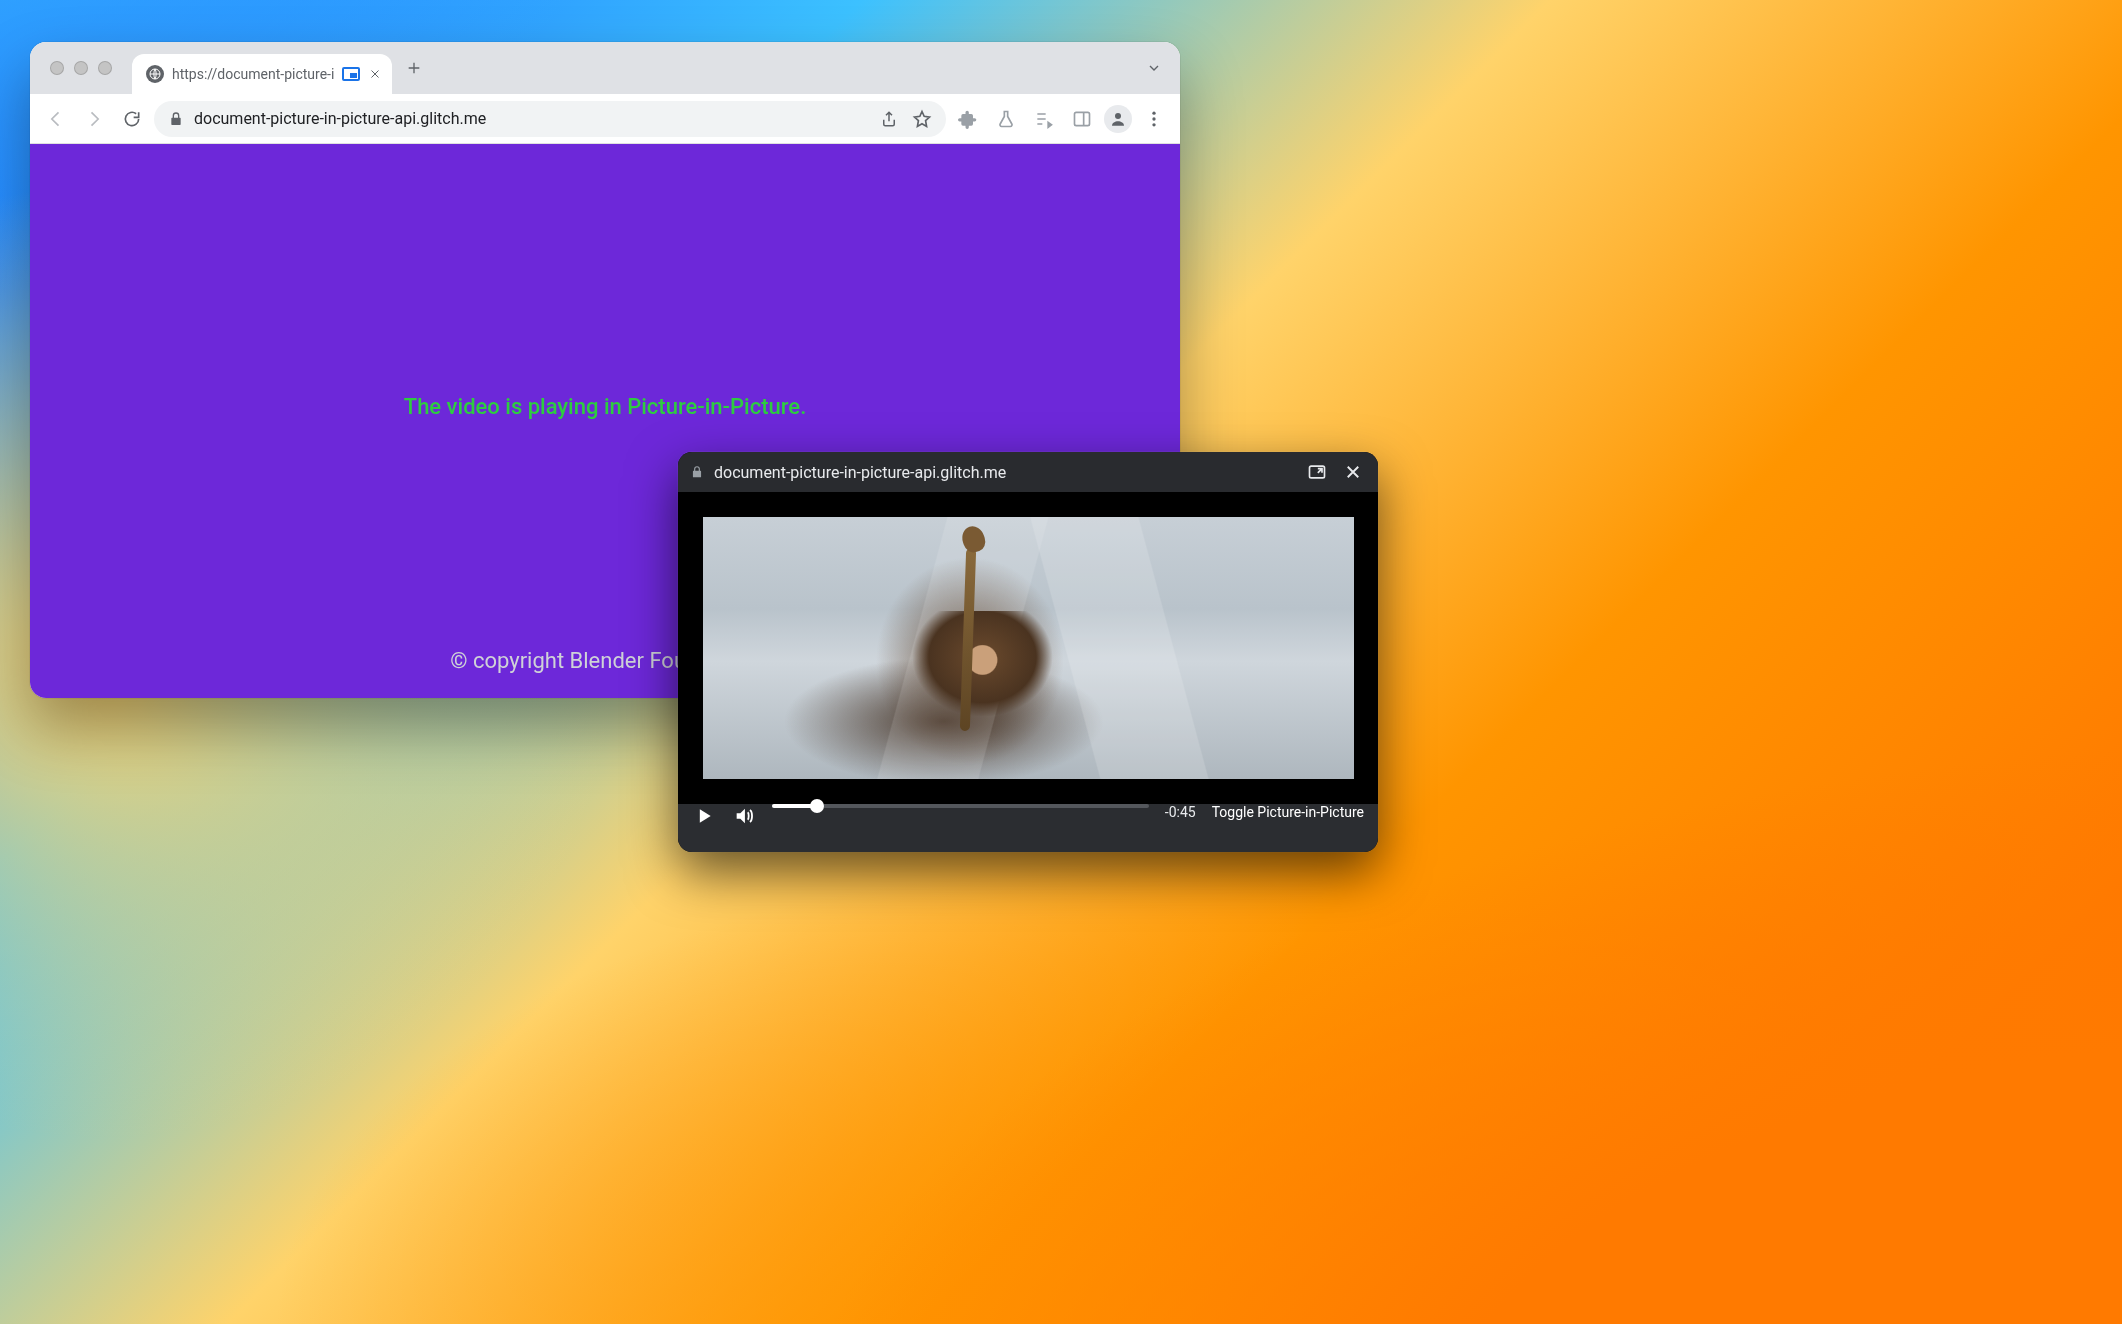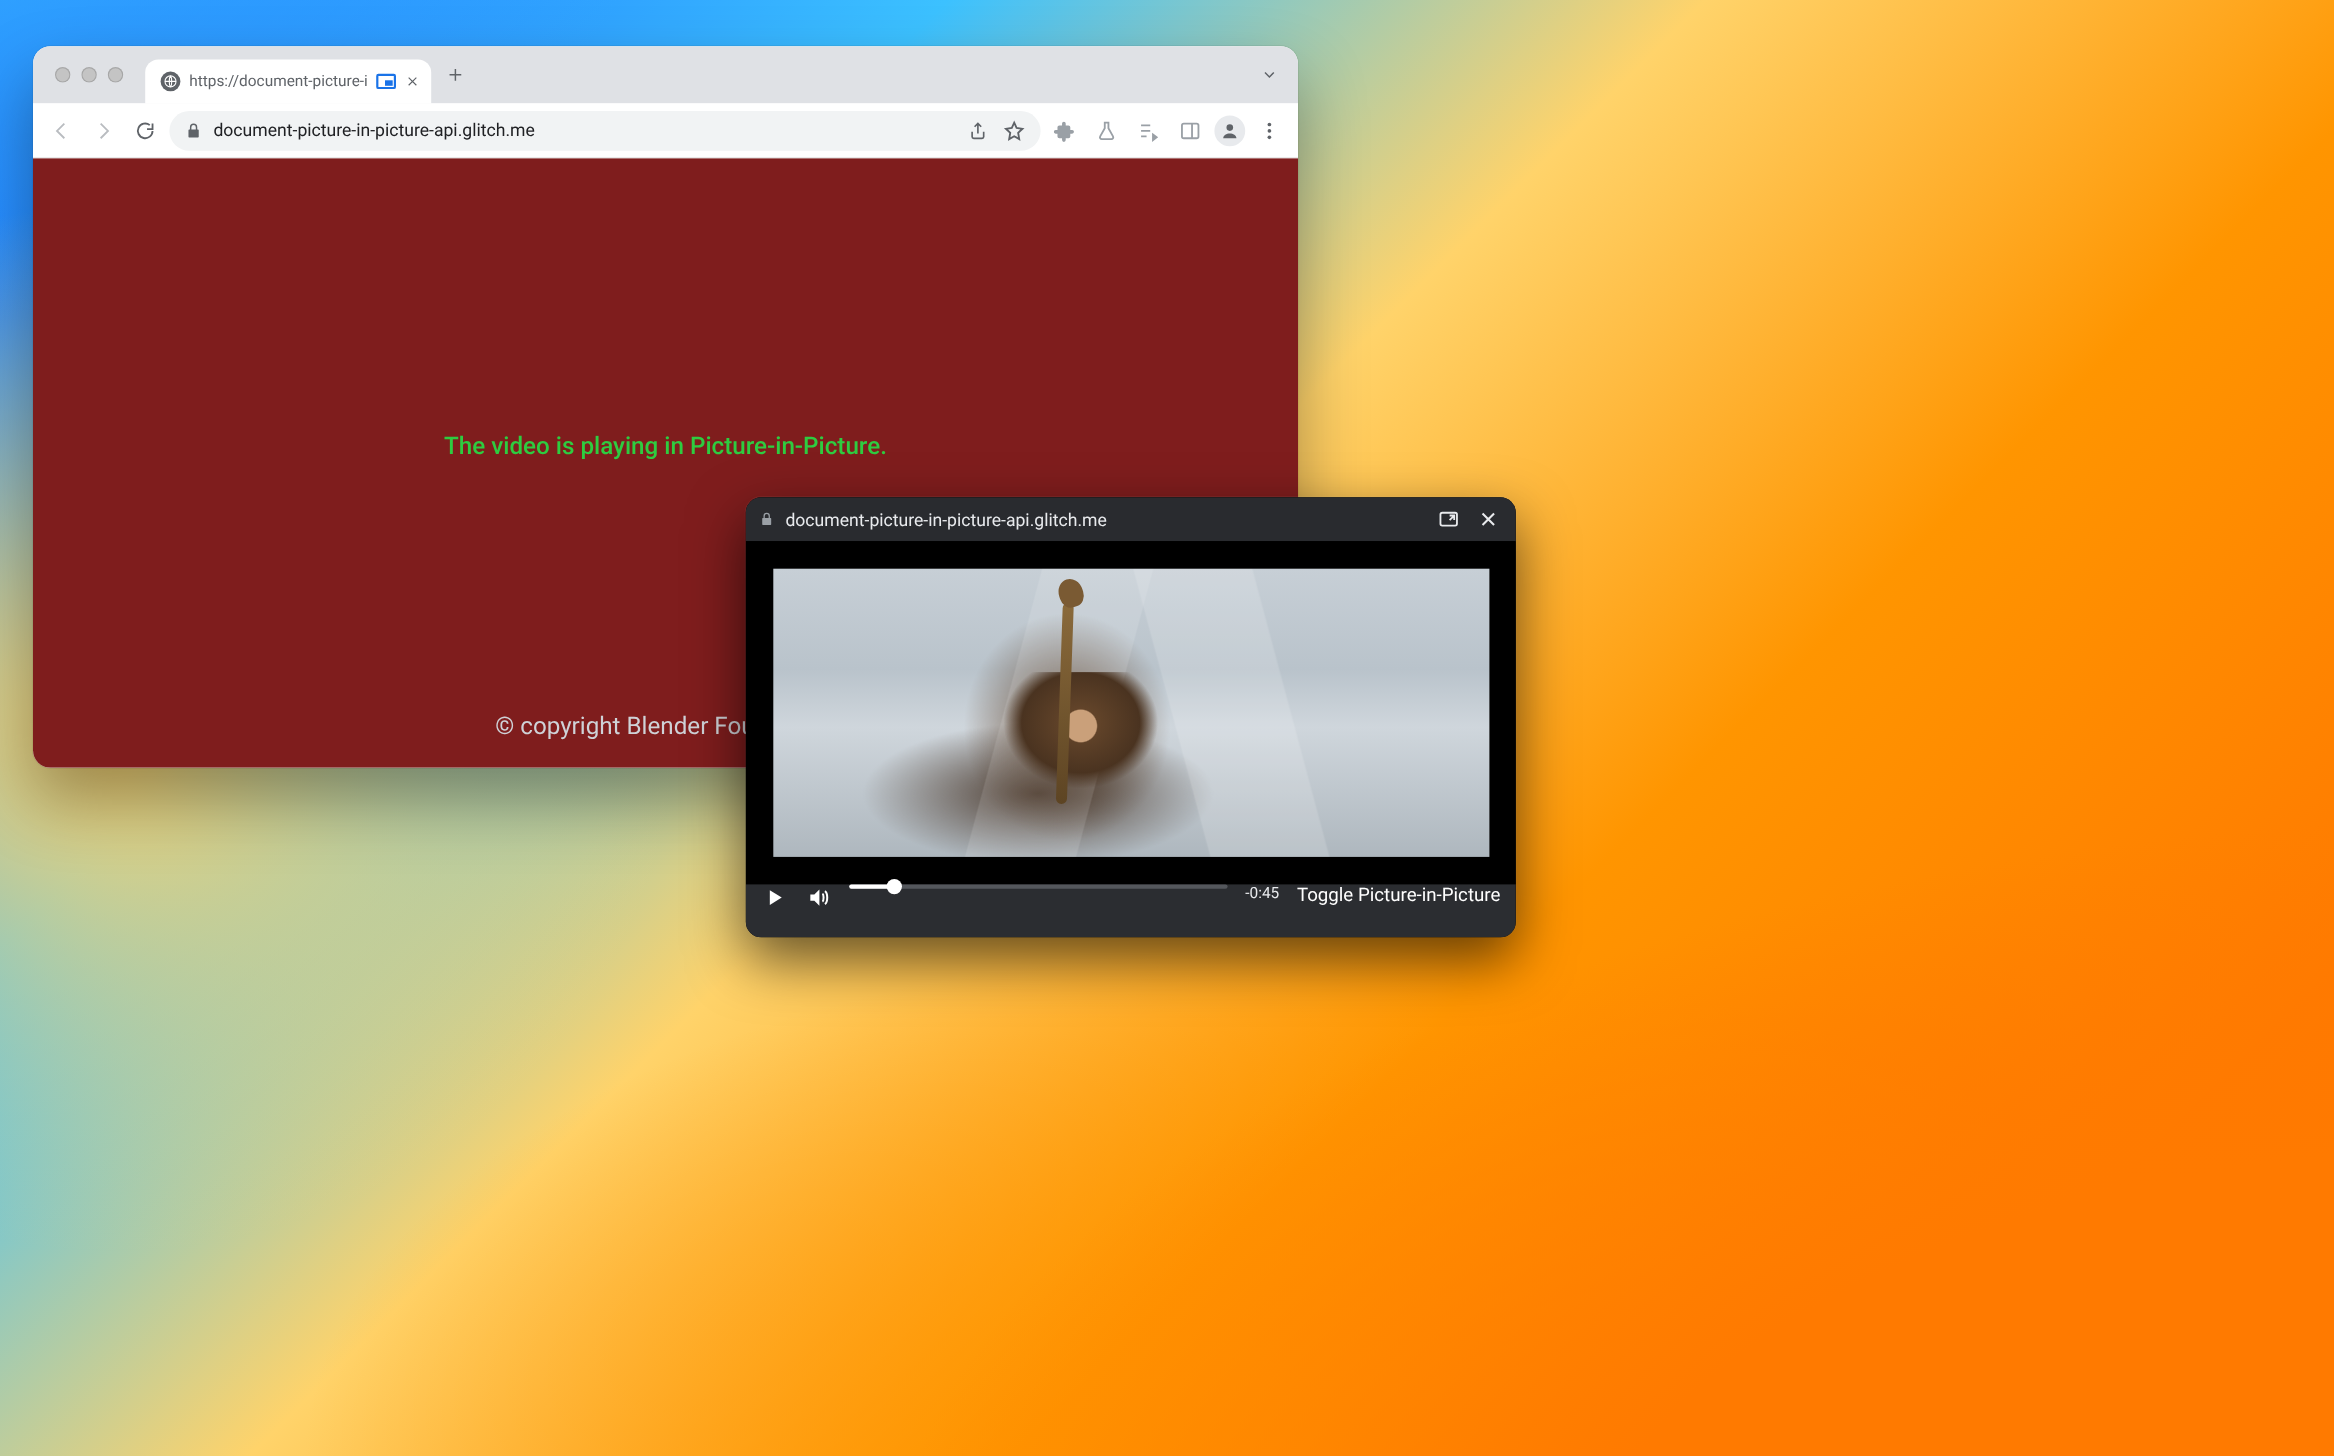--- a/index.html
+++ b/index.html
@@ -76,21 +76,21 @@
     flex:1; height:36px; background:#f1f3f4; border-radius:18px;
     display:flex; align-items:center; padding:0 14px; gap:10px; color:#202124;
   }
   .lockmini { color:#5f6368; display:flex; }
   .url { font-size:16px; color:#202124; }
   .omni-right { margin-left:auto; display:flex; align-items:center; gap:14px; color:#5f6368; }
   .ticon { width:32px; height:32px; display:flex; align-items:center; justify-content:center; color:#8a8d91; border-radius:50%;}
   .avatar { width:28px; height:28px; border-radius:50%; background:#e8eaed; display:flex; align-items:center; justify-content:center; color:#5f6368; }
 
   .content {
-    flex:1; background:#7f1d1d; position:relative; color:#fff;
+    flex:1; background:#6d28d9; position:relative; color:#fff;
   }
   .pip-msg {
     position:absolute; left:0; right:0; top:250px; text-align:center;
     color:#2ecc40; font-size:22px; font-weight:500;
   }
   .copyright {
     position:absolute; left:50%; transform:translateX(-50%); bottom:25px;
     color:#cfd2d7; font-size:22px;
   }
 
@@ -141,21 +141,21 @@
   }
 
   .pip-controls {
     height:48px; background:#2b2d31; display:flex; align-items:flex-start; padding:0 14px; gap:16px; color:#fff;
   }
   .pbtn { width:24px; height:24px; display:flex; align-items:center; justify-content:center; }
   .seek { flex:1; height:4px; background:#54575c; border-radius:2px; position:relative; }
   .seek .thumb { position:absolute; left:12%; top:50%; transform:translate(-50%,-50%); width:14px; height:14px; border-radius:50%; background:#fff; }
   .seek .fill { position:absolute; left:0; top:0; bottom:0; width:12%; background:#fff; border-radius:2px; }
   .time { font-size:14px; color:#e8eaed; }
-  .toggle { font-size:17px; color:#fff; }
+  .toggle { font-size:14px; color:#fff; }
 
   svg { display:block; }
 </style>
 </head>
 <body>
 
 <div class="wallpaper"></div>
 
 <div class="browser">
   <div class="tabstrip">

